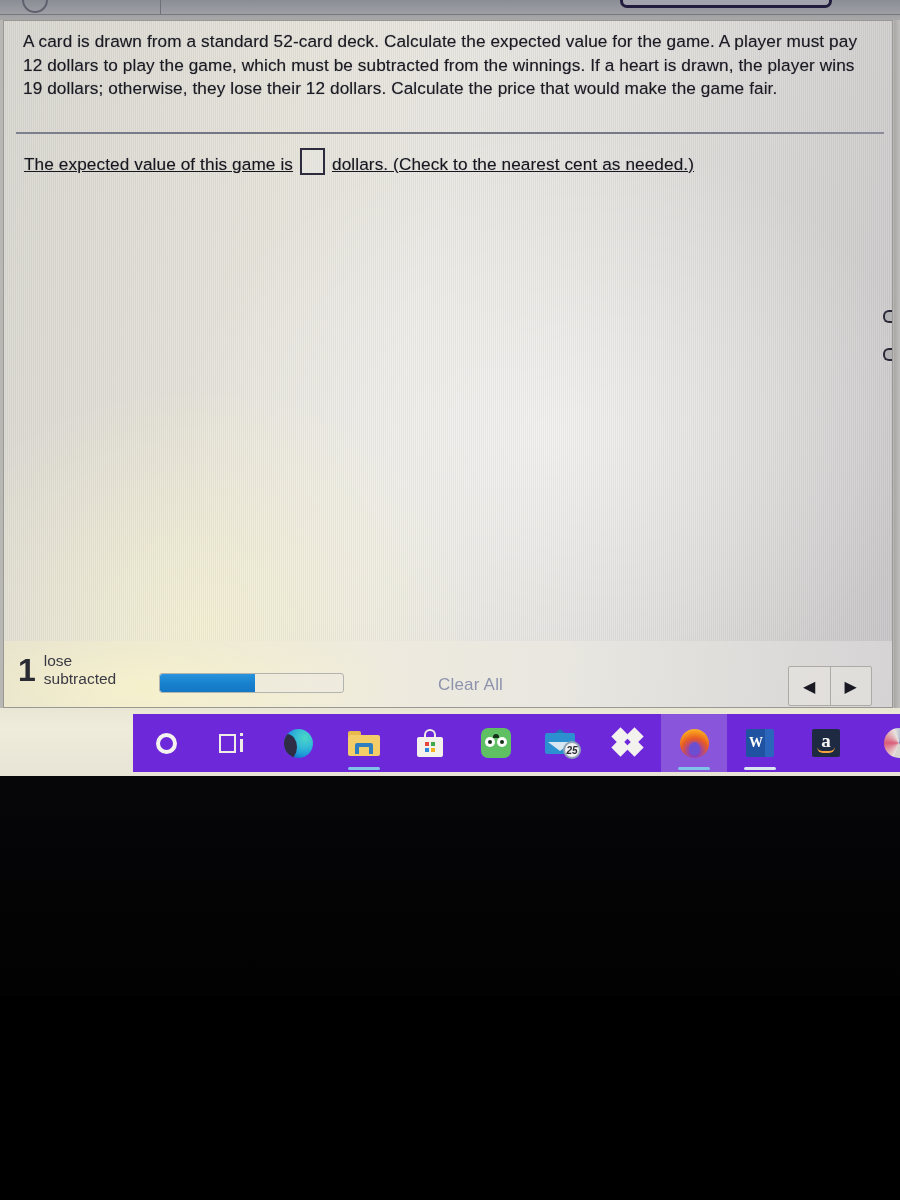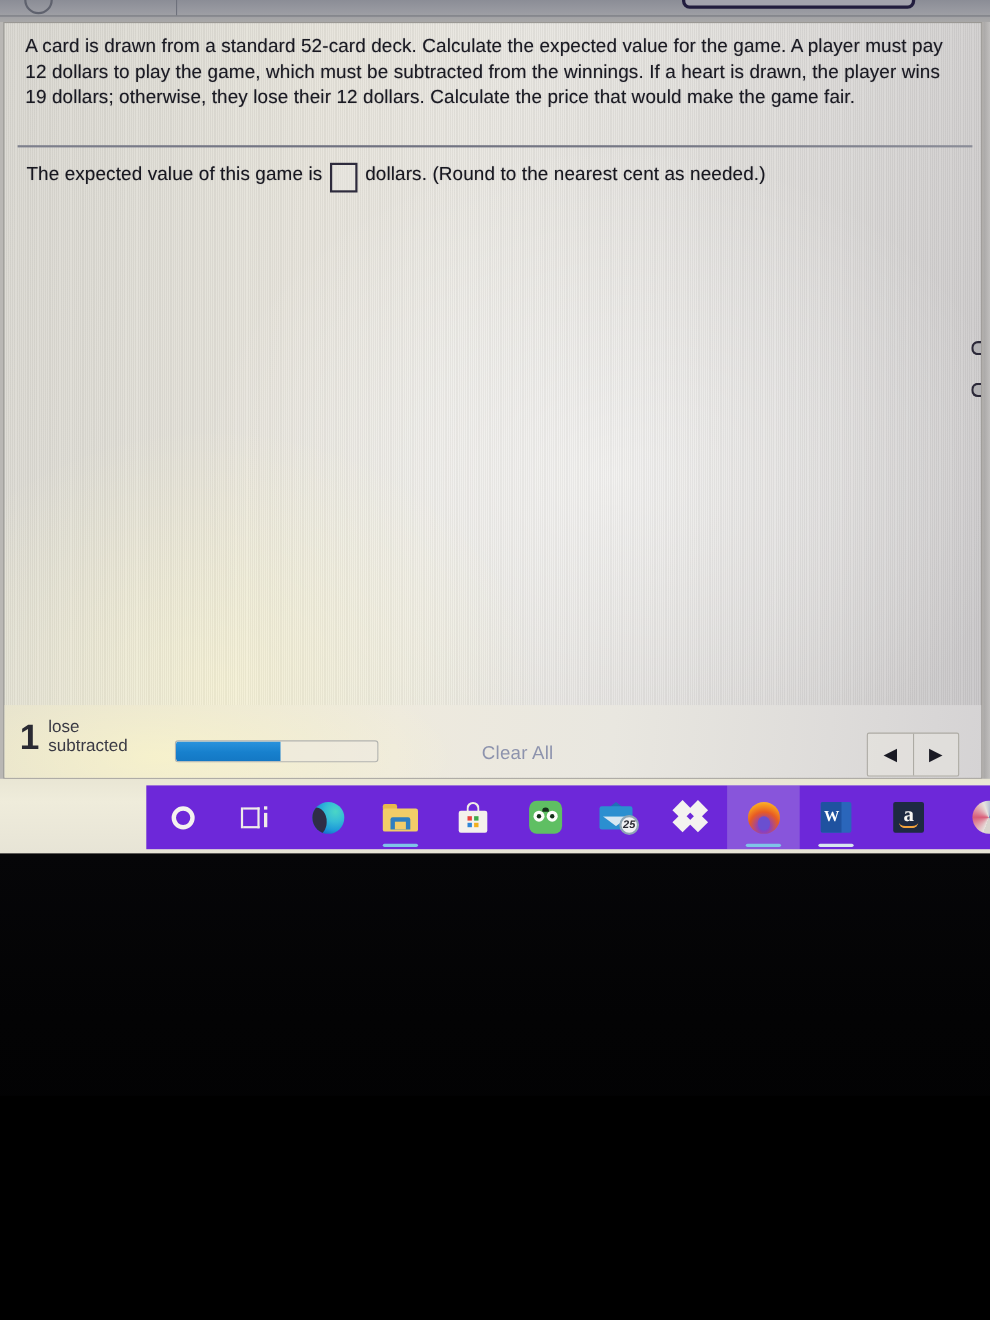--- a/index.html
+++ b/index.html
@@ -119,25 +119,26 @@
     left: 12px; top: 111px;
     width: 868px; height: 2px;
     background: linear-gradient(90deg,#7e808d 0%,#6f7180 35%,#787a87 75%,#8b8d98 100%);
   }
 
   
   #answer-line {
     position: absolute;
     left: 20px; top: 127px;
     display: flex;
-    align-items: flex-start;
+    align-items: flex-end;
     font-size: 17.2px;
     color: #17171f;
     letter-spacing: 0.1px;
     text-shadow: 0 0 1px rgba(40,40,55,0.4);
+    text-decoration: underline;
   }
   .ans-txt { white-space: pre; }
   #answer-input {
     display: inline-block;
     width: 25px;
     height: 27px;
     margin: 0 7px;
     border: 2px solid #2e2b3d;
     background: rgba(232,230,226,0.45);
     vertical-align: middle;
@@ -566,21 +567,21 @@
     <div id="panel">
       <div id="panel-inner">
 
         <div id="problem-text">A card is drawn from a standard 52-card deck. Calculate the expected value for the game. A player must pay 12 dollars to play the game, which must be subtracted from the winnings. If a heart is drawn, the player wins 19 dollars; otherwise, they lose their 12 dollars. Calculate the price that would make the game fair.</div>
 
         <div id="problem-divider"></div>
 
         <div id="answer-line">
           <span class="ans-txt">The expected value of this game is</span>
           <input id="answer-input" type="text" placeholder="" style="">
-          <span class="ans-txt">dollars. (Round to the nearest cent as needed.)</span>
+          <span class="ans-txt">dollars. (Check to the nearest cent as needed.)</span>
         </div>
 
 
         <div id="footer">
           <div id="parts-block">
             <div id="parts-count">1</div>
             <div id="parts-label">
               <div>lose</div>
               <div>subtracted</div>
             </div>

